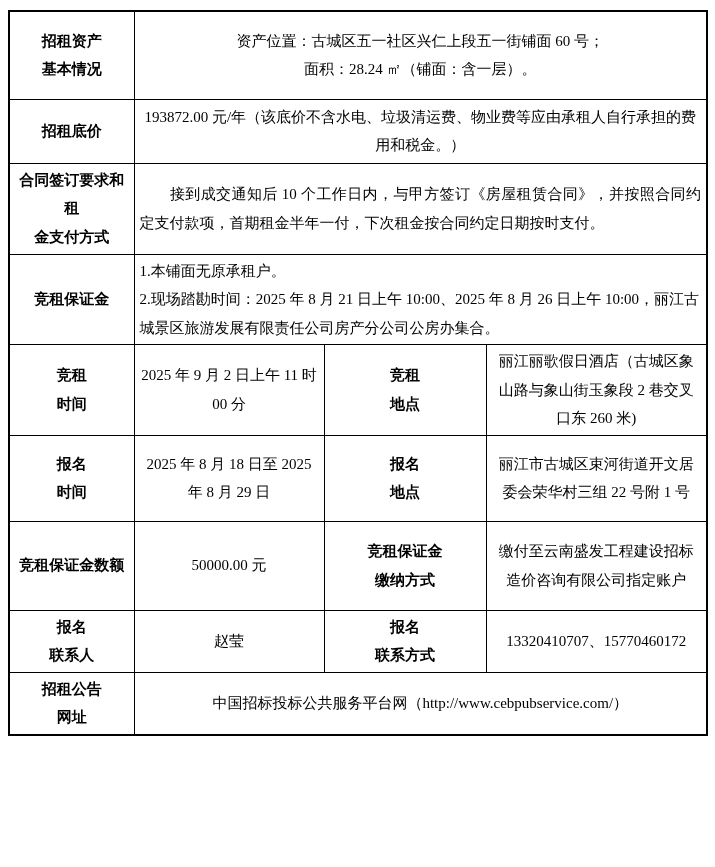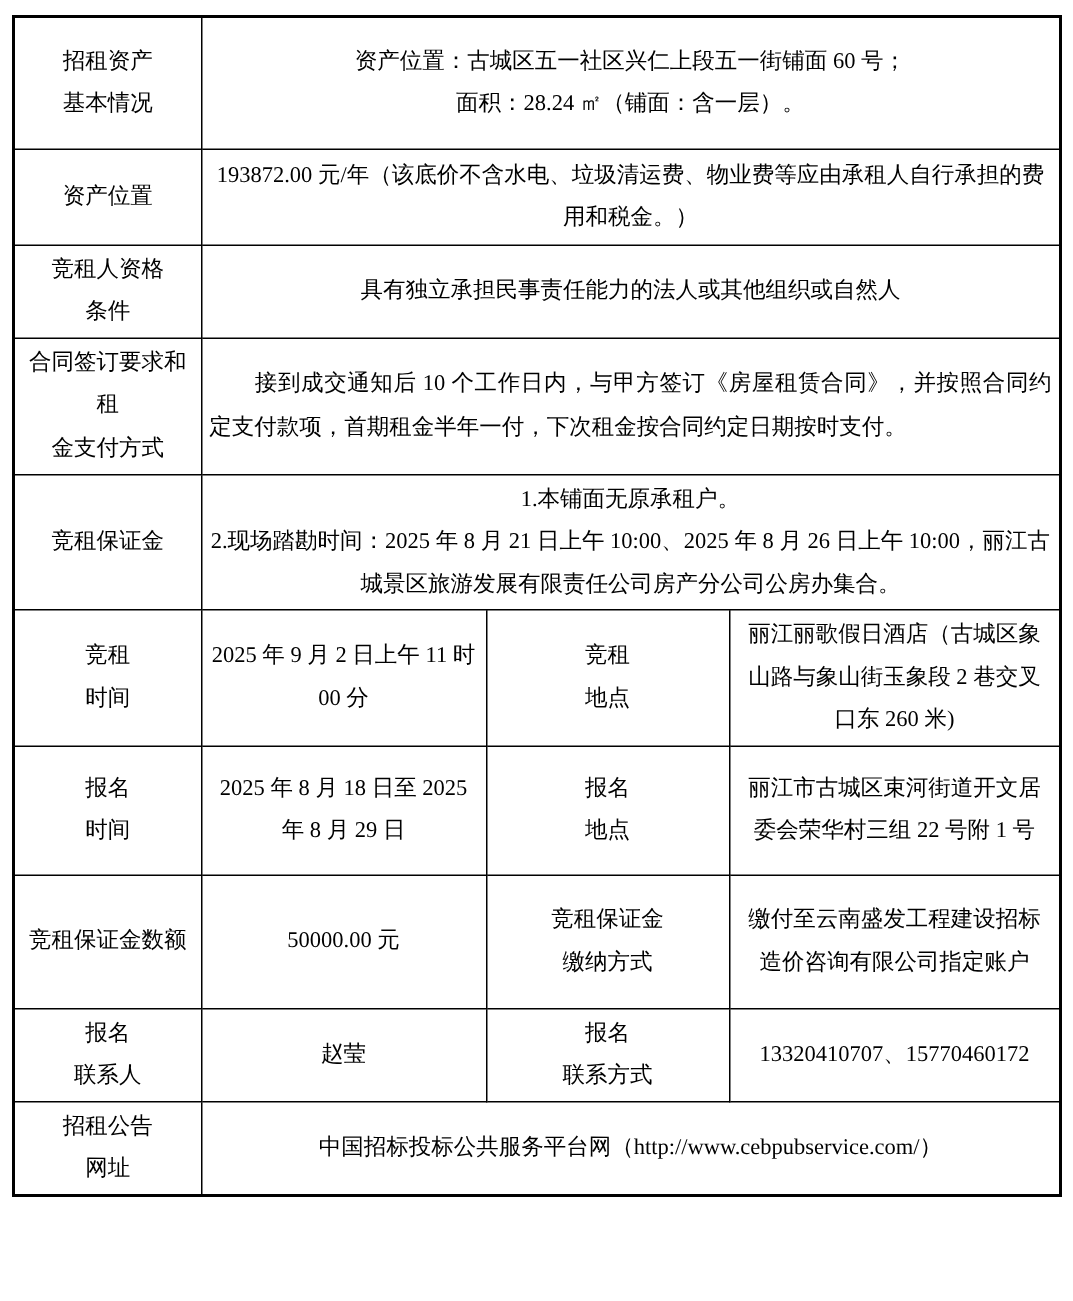--- a/index.html
+++ b/index.html
@@ -26,29 +26,29 @@
   }
   table.doc td {
     border: 1px solid #000000;
     vertical-align: middle;
     padding: 2px 5px;
     font-size: 15px;
     line-height: 1.9;
     overflow: hidden;
   }
   td.label {
-    font-weight: normal;
+    font-weight: bold;
     text-align: center;
     white-space: pre-line;
     font-size: 14.5px;
     line-height: 1.95;
     padding: 2px 2px;
   }
   td.c-center { text-align: center; white-space: pre-line; font-family: Liberation Serif, serif; }
-  td.c-left   { text-align: center; white-space: pre-line; margin-top: 16px; }
+  td.c-left   { text-align: left; white-space: pre-line; margin-top: 16px; }
   td.c-justify {
     text-align: justify;
     text-justify: inter-ideograph;
   }
   td.c-justify .indent { display: inline-block; width: 2em; }
   tr.r1  { height: 88px; }
   tr.r2  { height: 64px; }
   tr.r3  { height: 50px; }
   tr.r4  { height: 35px; }
   tr.r5  { height: 91px; }
@@ -72,27 +72,22 @@
       <col style="width:221px">
     </colgroup>
     <tbody>
       <tr class="r1">
         <td class="label">招租资产
 基本情况</td>
         <td class="c-center" colspan="3">资产位置：古城区五一社区兴仁上段五一街铺面 60 号；
 面积：28.24 ㎡（铺面：含一层）。</td>
       </tr>
       <tr class="r2">
-        <td class="label">资产位置</td>
+        <td class="label">招租底价</td>
         <td class="c-center" colspan="3">193872.00 元/年（该底价不含水电、垃圾清运费、物业费等应由承租人自行承担的费用和税金。）</td>
-      </tr>
-      <tr class="r3">
-        <td class="label">竞租人资格
-条件</td>
-        <td class="c-center" colspan="3">具有独立承担民事责任能力的法人或其他组织或自然人</td>
       </tr>
       <tr class="r5">
         <td class="label">合同签订要求和租
 金支付方式</td>
         <td class="c-justify" colspan="3"><span class="indent"></span><span>接到成交通知后 10 个工作日内，与甲方签订《房屋租赁合同》，并按照合同约定支付款项，首期租金半年一付，下次租金按合同约定日期按时支付。</span></td>
       </tr>
       <tr class="r6">
         <td class="label">竞租保证金</td>
         <td class="c-left" colspan="3">1.本铺面无原承租户。
 2.现场踏勘时间：2025 年 8 月 21 日上午 10:00、2025 年 8 月 26 日上午 10:00，丽江古城景区旅游发展有限责任公司房产分公司公房办集合。</td>

